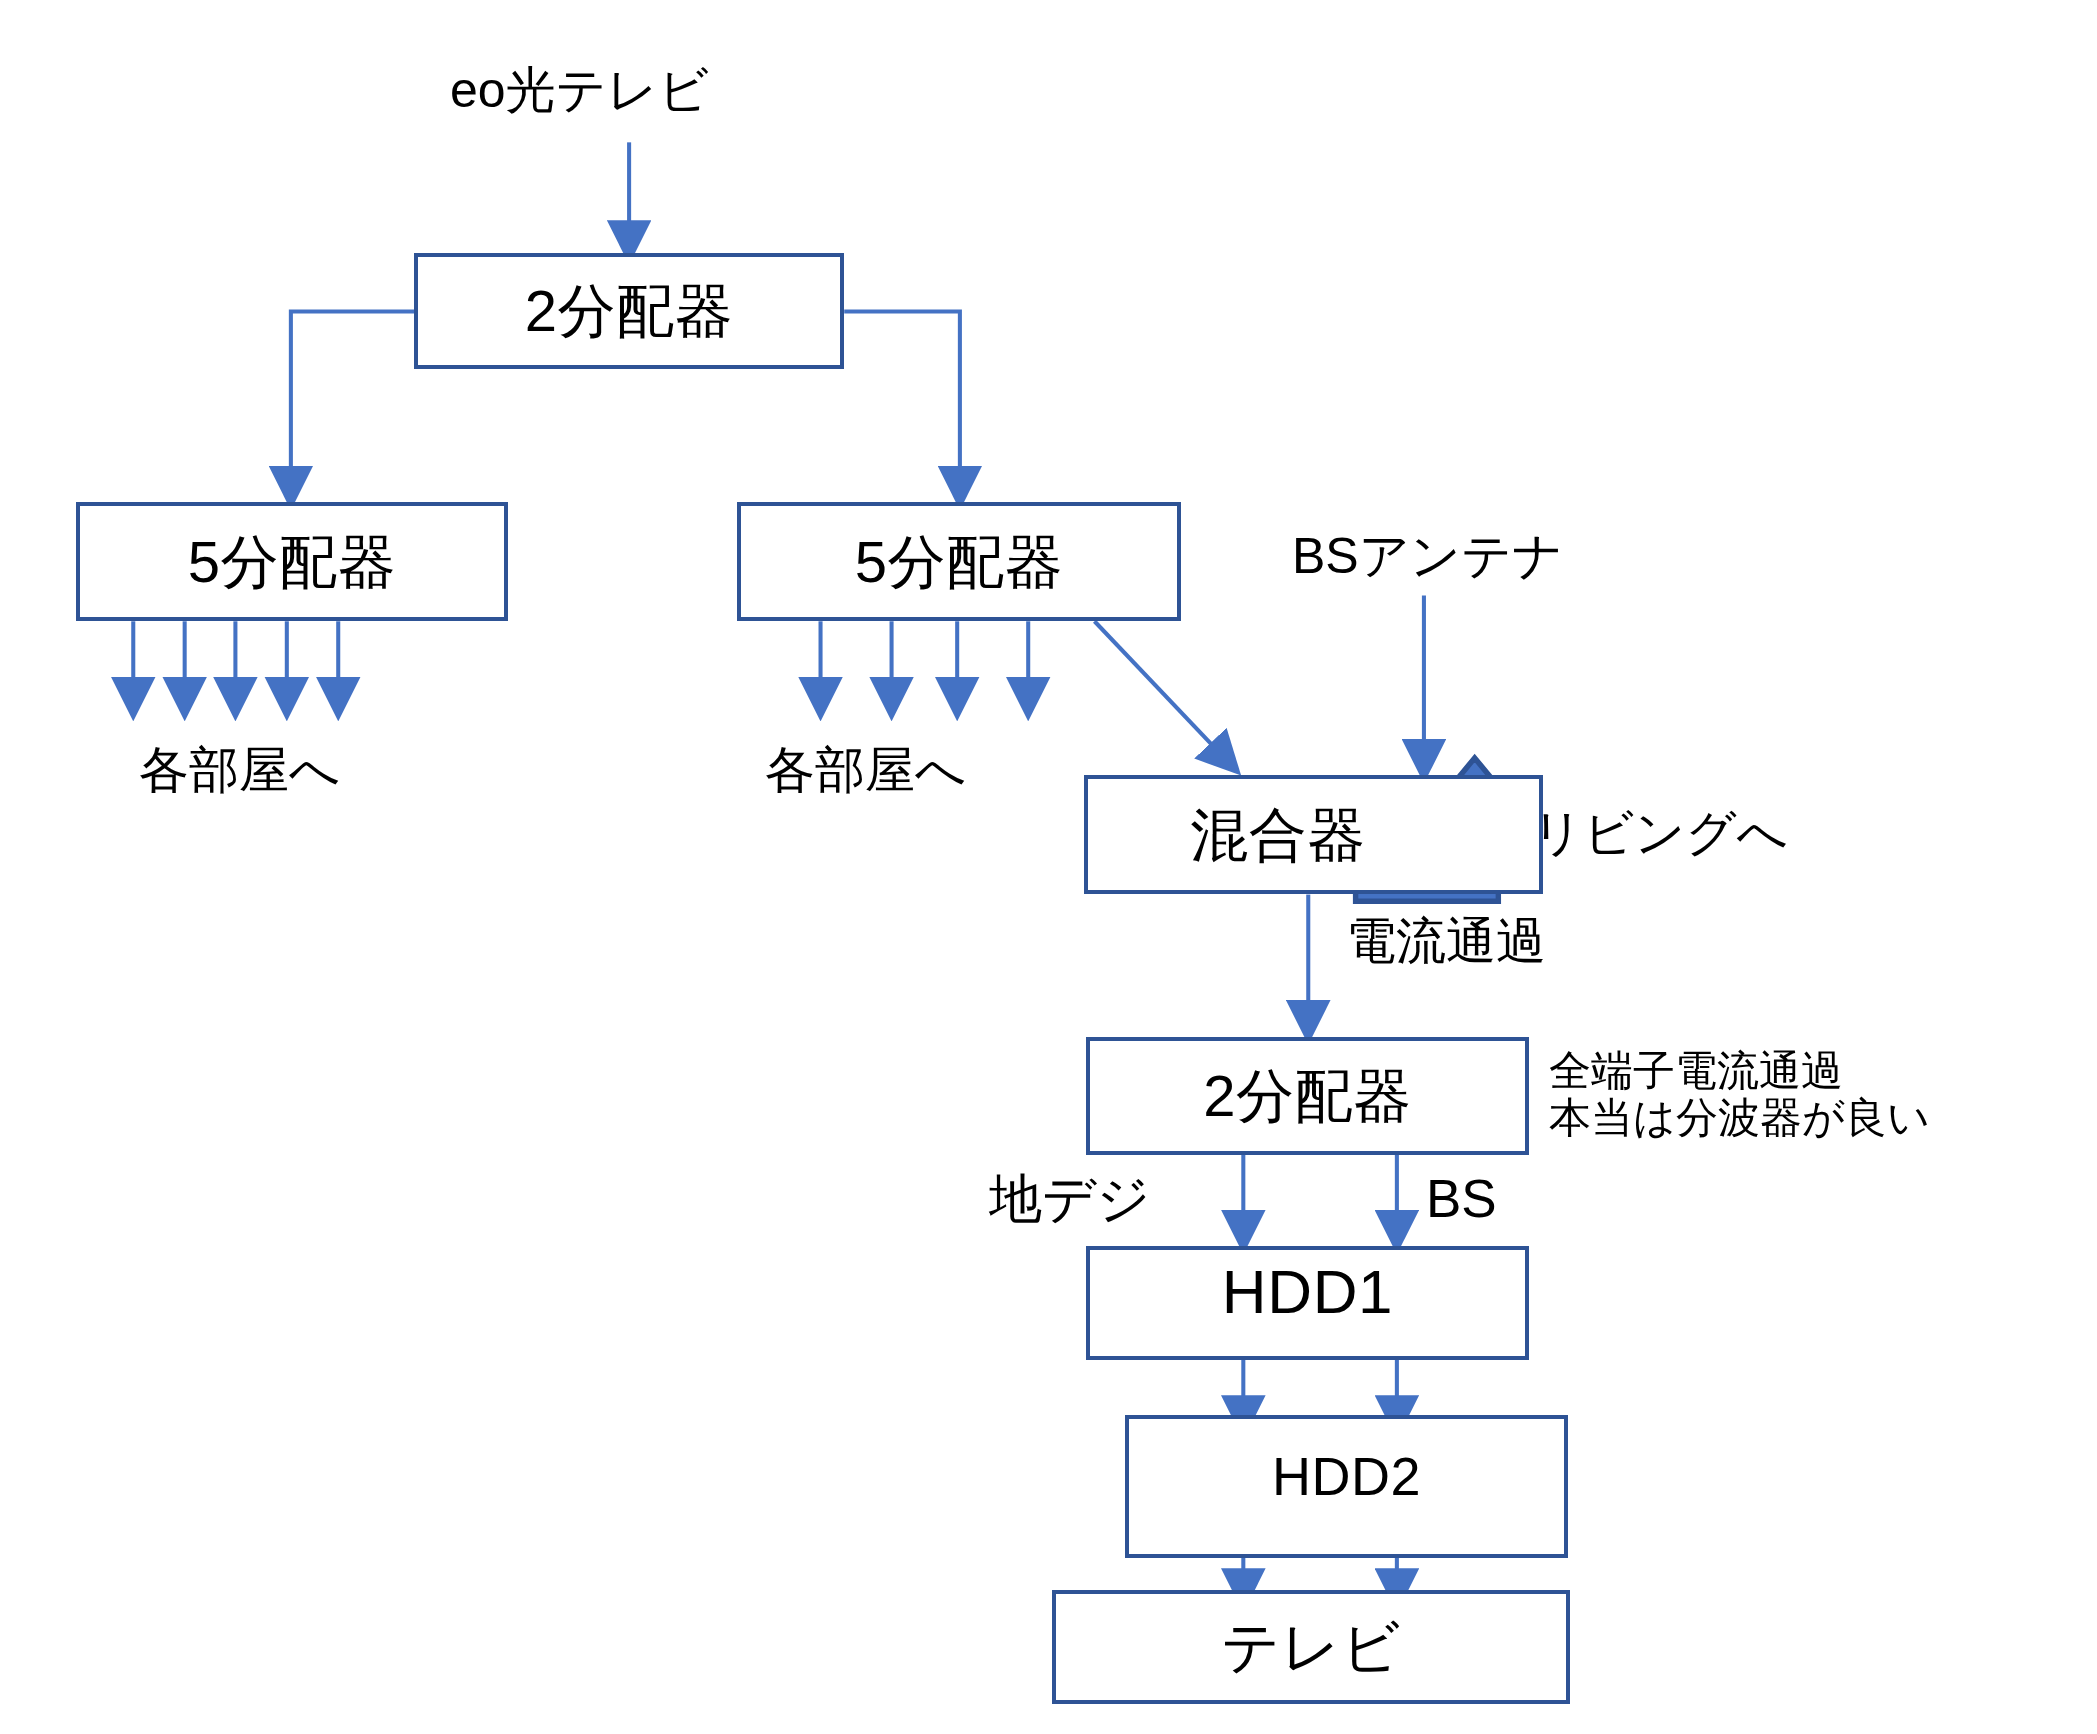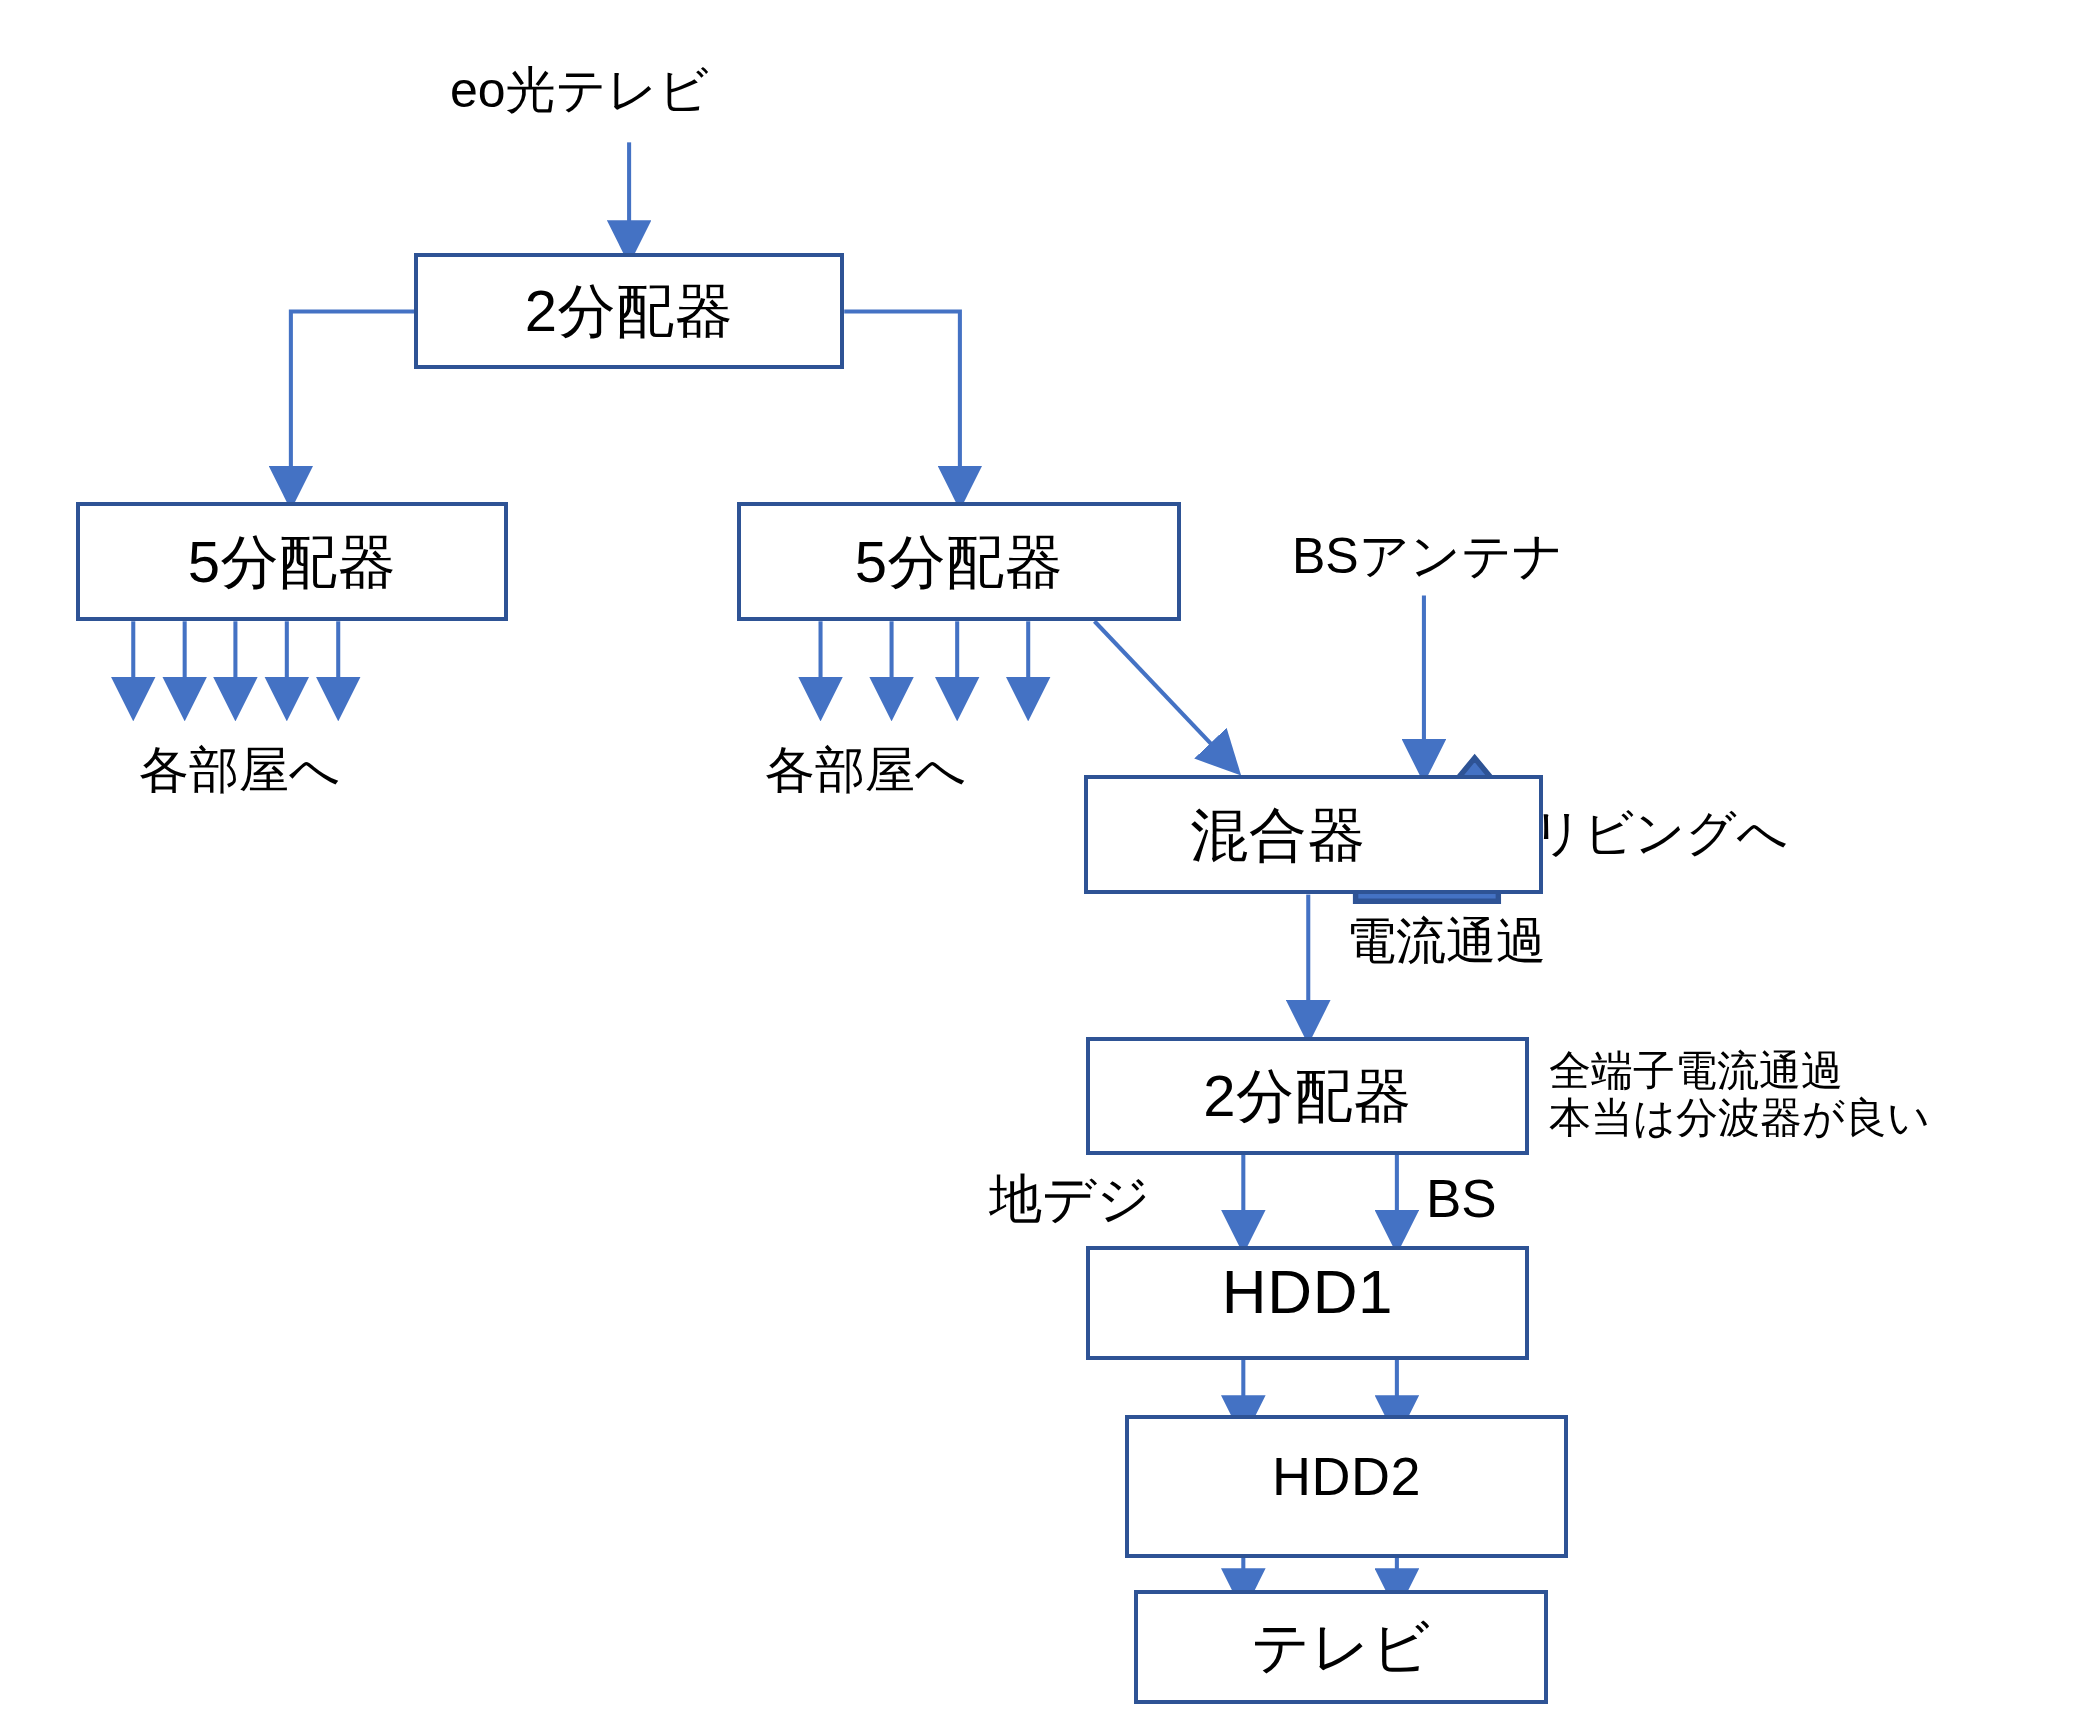--- a/index.html
+++ b/index.html
@@ -131,21 +131,21 @@
   </div>
 
   <div class="node" style="left:1086px; top:1246px; width:443px; height:114px;">
     <span class="node-label" style="font-size:62px; position:relative; top:-10.8px;">HDD1</span>
   </div>
 
   <div class="node" style="left:1086px; top:1415px; width:443px; height:143px;margin-left:39px;">
     <span class="node-label" style="font-size:54px; position:relative; top:-10.8px;">HDD2</span>
   </div>
 
-  <div class="node" style="left:1134px; top:1590px; width:414px; height:114px;">
+  <div class="node" style="left:1052px; top:1590px; width:518px; height:114px;">
     <span class="node-label">テレビ</span>
   </div>
 
   <div class="freelabel lbl-big" style="left:450px; top:62px;">eo光テレビ</div>
 
   <div class="freelabel lbl-big" style="left:139px; top:742px;">各部屋へ</div>
 
   <div class="freelabel lbl-big" style="left:765px; top:742px;">各部屋へ</div>
 
   <div class="freelabel lbl-big" style="left:1292px; top:528px;">BSアンテナ</div>

